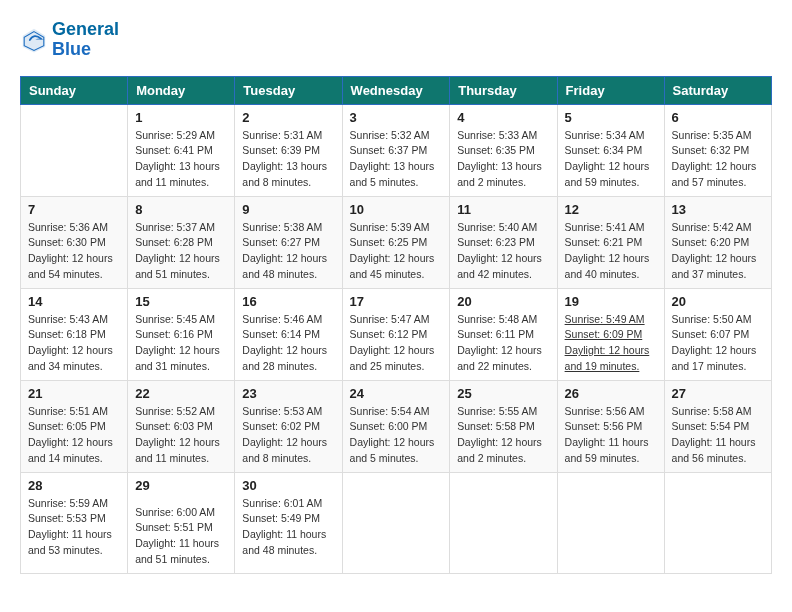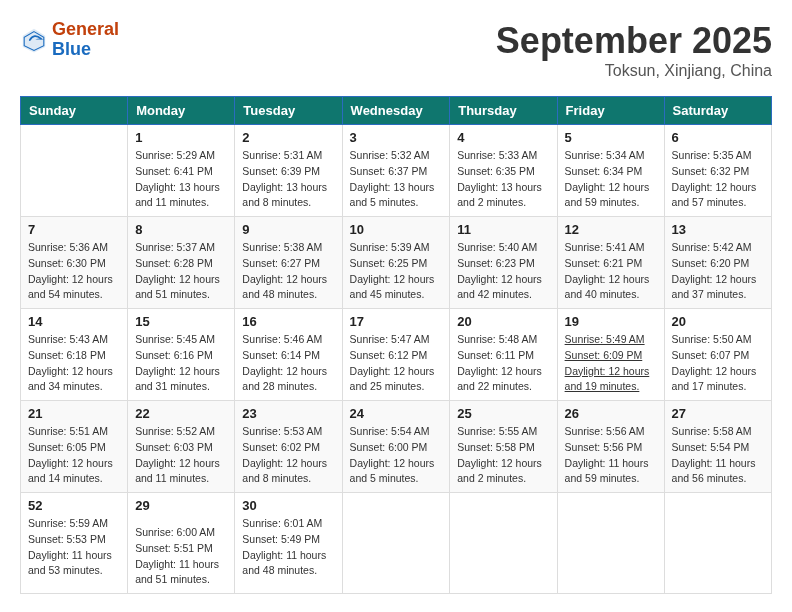--- a/index.html
+++ b/index.html
@@ -89,27 +89,23 @@
 
 <div class="header">
   <div class="logo">
     <svg class="logo-icon" viewBox="0 0 40 40" xmlns="http://www.w3.org/2000/svg">
       <polygon points="20,4 36,14 36,30 20,38 4,30 4,14" fill="#1a6bbf" opacity="0.15"></polygon>
       <polygon points="20,8 34,16 34,28 20,35 6,28 6,16" fill="none" stroke="#1a6bbf" stroke-width="1.5"></polygon>
       <path d="M14,20 Q20,10 30,18" fill="none" stroke="#1a6bbf" stroke-width="2.5" stroke-linecap="round"></path>
       <path d="M22,20 Q28,14 35,20" fill="#1a6bbf" opacity="0.5"></path>
     </svg>
     <div class="logo-text">
-      <span style="font-size:18px;font-weight:bold;color:#c2410c;">General</span>
+      <span style="font-size:18px;font-weight:bold;color:#0369a1;">General</span>
       <span style="font-size:18px;font-weight:bold;color:#1a6bbf;">Blue</span>
     </div>
-  </div>
-  <div class="title-block">
-    <div class="month-title">September 2025</div>
-    <div class="location-title">Toksun, Xinjiang, China</div>
   </div>
 </div>
 
 <table class="calendar">
   <thead>
     <tr>
       <th>Sunday</th>
       <th>Monday</th>
       <th>Tuesday</th>
       <th>Wednesday</th>
@@ -312,21 +308,21 @@
         <td>
           <div class="day-number">27</div>
           <div class="day-info" style="white-space: pre-line;">Sunrise: 5:58 AM
 Sunset: 5:54 PM
 Daylight: 11 hours
 and 56 minutes.</div>
         </td>
       </tr>
       <tr>
         <td>
-          <div class="day-number">52</div>
+          <div class="day-number">28</div>
           <div class="day-info" style="white-space: pre-line;">Sunrise: 5:59 AM
 Sunset: 5:53 PM
 Daylight: 11 hours
 and 53 minutes.</div>
         </td>
         <td>
           <div class="day-number">29</div>
           <div class="day-info" style="white-space: pre-line; margin-top: 12px;">Sunrise: 6:00 AM
 Sunset: 5:51 PM
 Daylight: 11 hours

